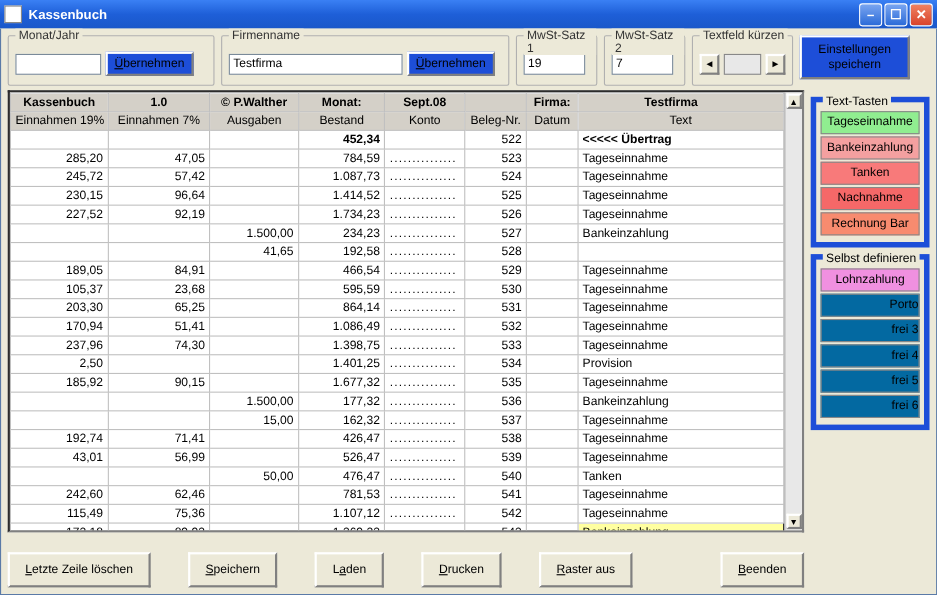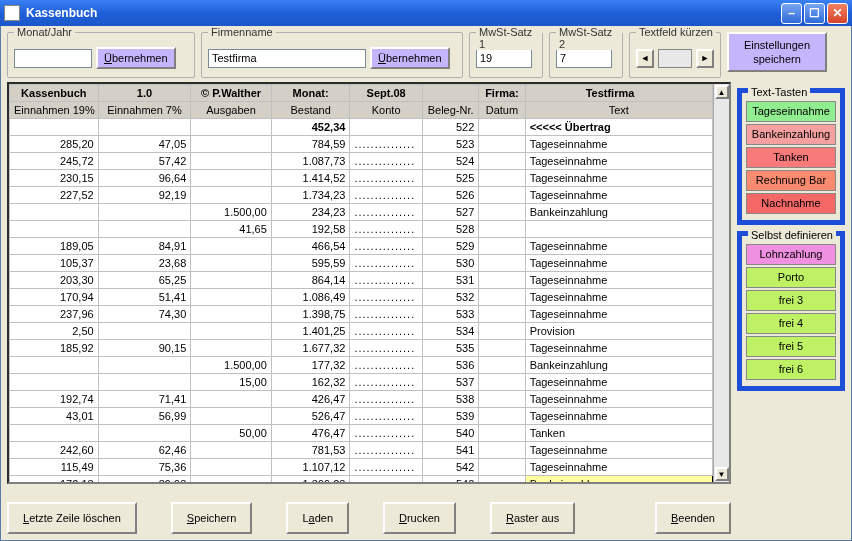--- a/index.html
+++ b/index.html
@@ -9,21 +9,21 @@
 .titlebar .title { flex: 1; font-weight: bold; font-size: 12px; }
 .titlebar .wbtn { width: 21px; height: 21px; margin-left: 2px; border: 1px solid #fff; border-radius: 3px; display: flex; align-items: center; justify-content: center; color: #fff; font-weight: bold; font-size: 12px; }
 .titlebar .min, .titlebar .max { background: linear-gradient(#7aa5f0, #2b6bd8); }
 .titlebar .close { background: linear-gradient(#f08262, #d8432b); }
 .client { position: relative; width: 852px; height: 515px; background: #ece9d8; border: 1px solid #5a7aa7; border-top: none; }
 
 .top-panel { position: absolute; left: 6px; top: 6px; right: 6px; height: 46px; display: flex; gap: 6px; }
 .group { border: 1px solid #b0b0b0; border-radius: 2px; background: #ece9d8; position: relative; padding: 12px 6px 6px 6px; display: flex; align-items: center; gap: 4px; }
 .group .legend { position: absolute; top: -7px; left: 6px; background: #ece9d8; padding: 0 3px; color: #333; }
 .textin { border: 1px solid #7a8a99; background: #fff; height: 19px; padding: 2px 3px; }
-.btn3d { border: 2px solid; border-color: #fff #808080 #808080 #fff; background: #c4b5fd; padding: 2px 6px; height: 22px; cursor: pointer; display: inline-flex; align-items: center; justify-content: center; }
+.btn3d { border: 2px solid; border-color: #fff #808080 #808080 #fff; background: #1d4ed8; padding: 2px 6px; height: 22px; cursor: pointer; display: inline-flex; align-items: center; justify-content: center; }
 .scrollbtn { width: 18px; height: 19px; border: 2px solid; border-color: #fff #808080 #808080 #fff; background: #ece9d8; display: inline-flex; align-items: center; justify-content: center; font-size: 9px; }
 
 .grid-wrap { position: absolute; left: 6px; top: 56px; width: 724px; height: 402px; border: 2px inset #808080; background: #fff; display: flex; }
 .grid-inner { flex: 1; overflow: hidden; position: relative; }
 table { border-collapse: collapse; width: 100%; table-layout: fixed; }
 th, td { border: 1px solid #c0c0c0; white-space: nowrap; overflow: hidden; text-overflow: clip; padding: 1px 4px; height: 17px; }
 th { background: #d4d0c8; font-weight: bold; text-align: center; }
 .th-sub { background: #d4d0c8; font-weight: normal; }
 td.num { text-align: right; }
 td.dots { color: #000; letter-spacing: 1px; }
@@ -35,21 +35,21 @@
 .side { position: absolute; right: 6px; top: 56px; width: 108px; }
 .side .sg { border: 5px solid #1d4ed8; margin-top: 6px; padding: 8px 4px 4px 4px; position: relative; }
 .side .sg .legend { position: absolute; top: -7px; left: 6px; background: #ece9d8; padding: 0 3px; }
 .tt-btn { display: block; width: 100%; height: 21px; margin-bottom: 2px; border: 1px solid #888; text-align: center; line-height: 19px; cursor: pointer; }
 .c-green { background: #90ee90; }
 .c-lred { background: #f4a0a0; }
 .c-red { background: #f87a7a; }
 .c-dred { background: #f56868; }
 .c-orange { background: #f88b6f; }
 .c-mag { background: #f090e0; }
-.c-mag2 { background: #bef264; }
+.c-mag2 { background: #0369a1; text-align: right; }
 
 .bottom { position: absolute; left: 6px; bottom: 6px; right: 120px; display: flex; gap: 34px; }
 .bb { flex: 0 0 auto; padding: 8px 14px; border: 2px solid; border-color: #fff #808080 #808080 #fff; background: #ece9d8; cursor: pointer; }
 .u { text-decoration: underline; }
 </style>
 </head>
 <body>
 
 <div class="titlebar">
   <div class="icon"></div>
@@ -354,22 +354,22 @@
     </div>
   </div>
 
   <div class="side">
     <div class="sg">
       <span class="legend">Text-Tasten</span>
       <div id="tt1">
           <div class="tt-btn c-green">Tageseinnahme</div>
           <div class="tt-btn c-lred">Bankeinzahlung</div>
           <div class="tt-btn c-red">Tanken</div>
+          <div class="tt-btn c-dred">Nachnahme</div>
           <div class="tt-btn c-orange">Rechnung Bar</div>
-          <div class="tt-btn c-dred">Nachnahme</div>
         </div>
     </div>
     <div class="sg">
       <span class="legend">Selbst definieren</span>
       <div id="tt2">
           <div class="tt-btn c-mag">Lohnzahlung</div>
           <div class="tt-btn c-mag2">Porto</div>
           <div class="tt-btn c-mag2">frei 3</div>
           <div class="tt-btn c-mag2">frei 4</div>
           <div class="tt-btn c-mag2">frei 5</div>

